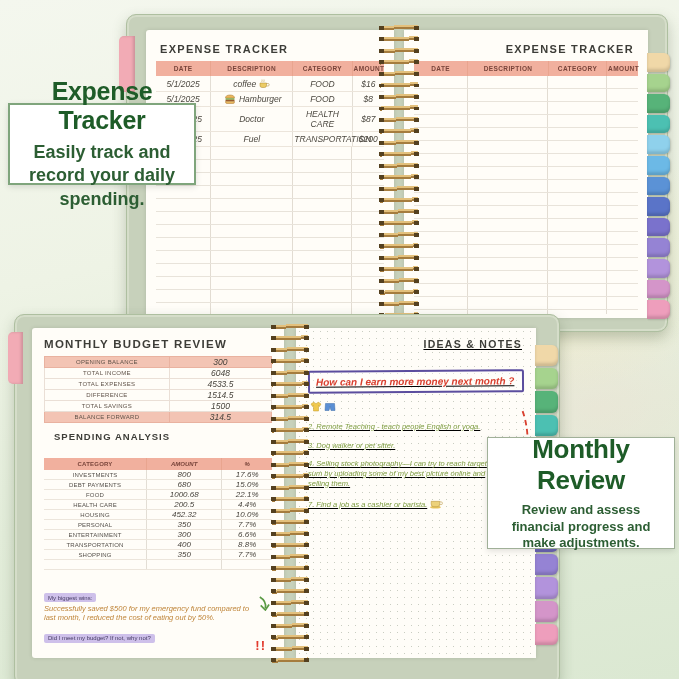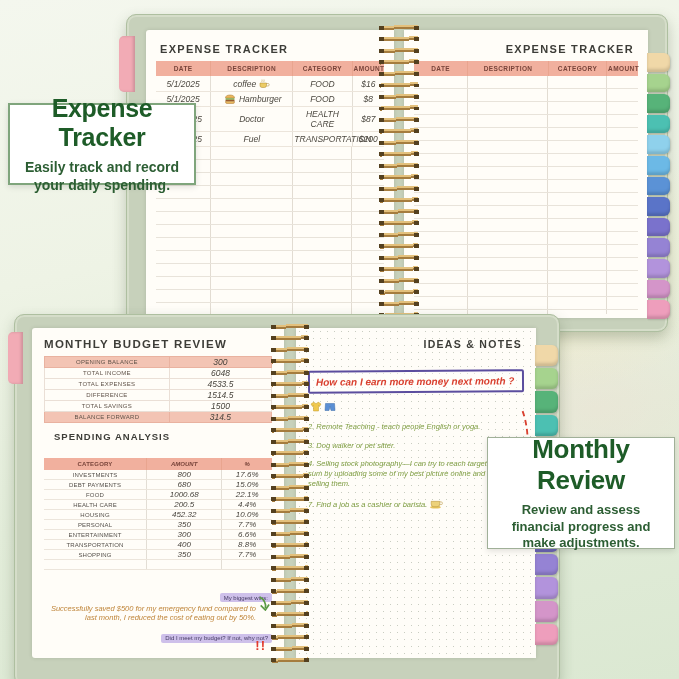--- a/index.html
+++ b/index.html
@@ -63,32 +63,32 @@
   .stable tr.hl td { background:#f3c4b4; border-color:#e9b2a0; }
   .sub-title { margin:8px 22px 4px; font-size:9.5px; font-weight:700; letter-spacing:1px; color:#3d3d38; }
   .atable { width:calc(100% - 24px); margin:16px 12px; table-layout:fixed; }
   .atable th { background:#f1b09e; color:#78443a; font-size:6px; font-weight:700; padding:3px 0; border-left:1px solid #e9a58f; }
   .atable th:first-child { border-left:none; }
   .atable td { height:9.5px; border-bottom:1px solid #ece5db; border-left:1px solid #e3ded5; text-align:center; }
   .atable td:first-child { border-left:none; }
   .a-cat { width:45%; font-size:6px; color:#55504a; letter-spacing:.2px; }
   .a-amt { width:33%; font-size:8px; font-style:italic; color:#47433c; }
   .a-pct { width:22%; font-size:8px; font-style:italic; color:#47433c; }
-  .questions { margin:6px 12px 0;text-align:right; }
+  .questions { margin:6px 12px 0; }
   .q-block { position:relative; margin-bottom:4px; }
   .q-badge { display:inline-block; background:#cec0ea; color:#453a63; font-size:6px;
     padding:1.5px 4px; border-radius:2px; margin-bottom:1.5px; }
   .q-answer { font-size:7.5px; font-style:italic; line-height:1.25; padding-right:16px; }
   .ink-orange { color:#bf8438; } .ink-dark { color:#504c46; }
   .ink-green { color:#7d9c40; } .ink-red { color:#d9402f; }
   .q-mark { position:absolute; right:6px; top:12px; color:#e23b2e; font-weight:700; font-size:13px; letter-spacing:1px; }
   .q-arrow { position:absolute; right:2px; top:10px; }
 
   
-  .dotted { background-image:radial-gradient(#c9cdc1 0.8px, rgba(0,0,0,0) 0.9px); background-size:7px 7px; }
+  .dotted { background-image:radial-gradient(#c9cdc1 0.8px, rgba(0,0,0,0) 0.9px); background-size:7px 7px;text-decoration:underline; }
   .idea-box { margin:20px 12px 8px; border:2px solid #5b4d9e; border-radius:2px;
     padding:4px 6px; transform:rotate(-.4deg); background:rgba(255,255,255,.35); }
   .idea-q { font-size:10px; font-style:italic; font-weight:600; }
   .ideas { margin:4px 14px 0 12px; }
   .idea { font-size:7.5px; font-style:italic; line-height:1.3; margin-bottom:9px; padding-right:22px; }
   .notes-arrow { position:absolute; right:6px; top:80px; }
   .icon-inline { vertical-align:-2px; margin-left:2px; }
 </style>
 </head>
 <body>
@@ -175,21 +175,21 @@
       <div class="tab" style="background: rgb(122, 114, 204);"></div>
       <div class="tab" style="background: rgb(149, 131, 212);"></div>
       <div class="tab" style="background: rgb(178, 147, 220);"></div>
       <div class="tab" style="background: rgb(212, 149, 201);"></div>
       <div class="tab" style="background: rgb(238, 158, 188);"></div>
     </div>
 </div>
 
 <div class="callout" style="left:8px; top:103px; width:188px; height:82px; border:2px solid #7fa57c;">
   <div class="c-title" style="font-size:25px;">Expense Tracker</div>
-  <div class="c-sub" style="font-size:14px; width:88%;">Easily track and record your daily spending.</div>
+  <div class="c-sub" style="font-size:18px; width:88%;">Easily track and record your daily spending.</div>
 </div>
 
 <div class="spread" style="left:14px; top:314px; width:546px; height:372px; z-index:3">
   <div class="cover"></div>
   <div class="pink-tab" style="left:-6px; top:18px; width:15px; height:52px;"></div>
 
   <div class="page" style="left:18px; top:14px; width:252px; height:330px; border-radius:3px 0 0 3px;">
     <div class="pg-title" style="margin:10px 12px 6px; font-size:11.5px;">MONTHLY BUDGET REVIEW</div>
 
     <table class="stable">

